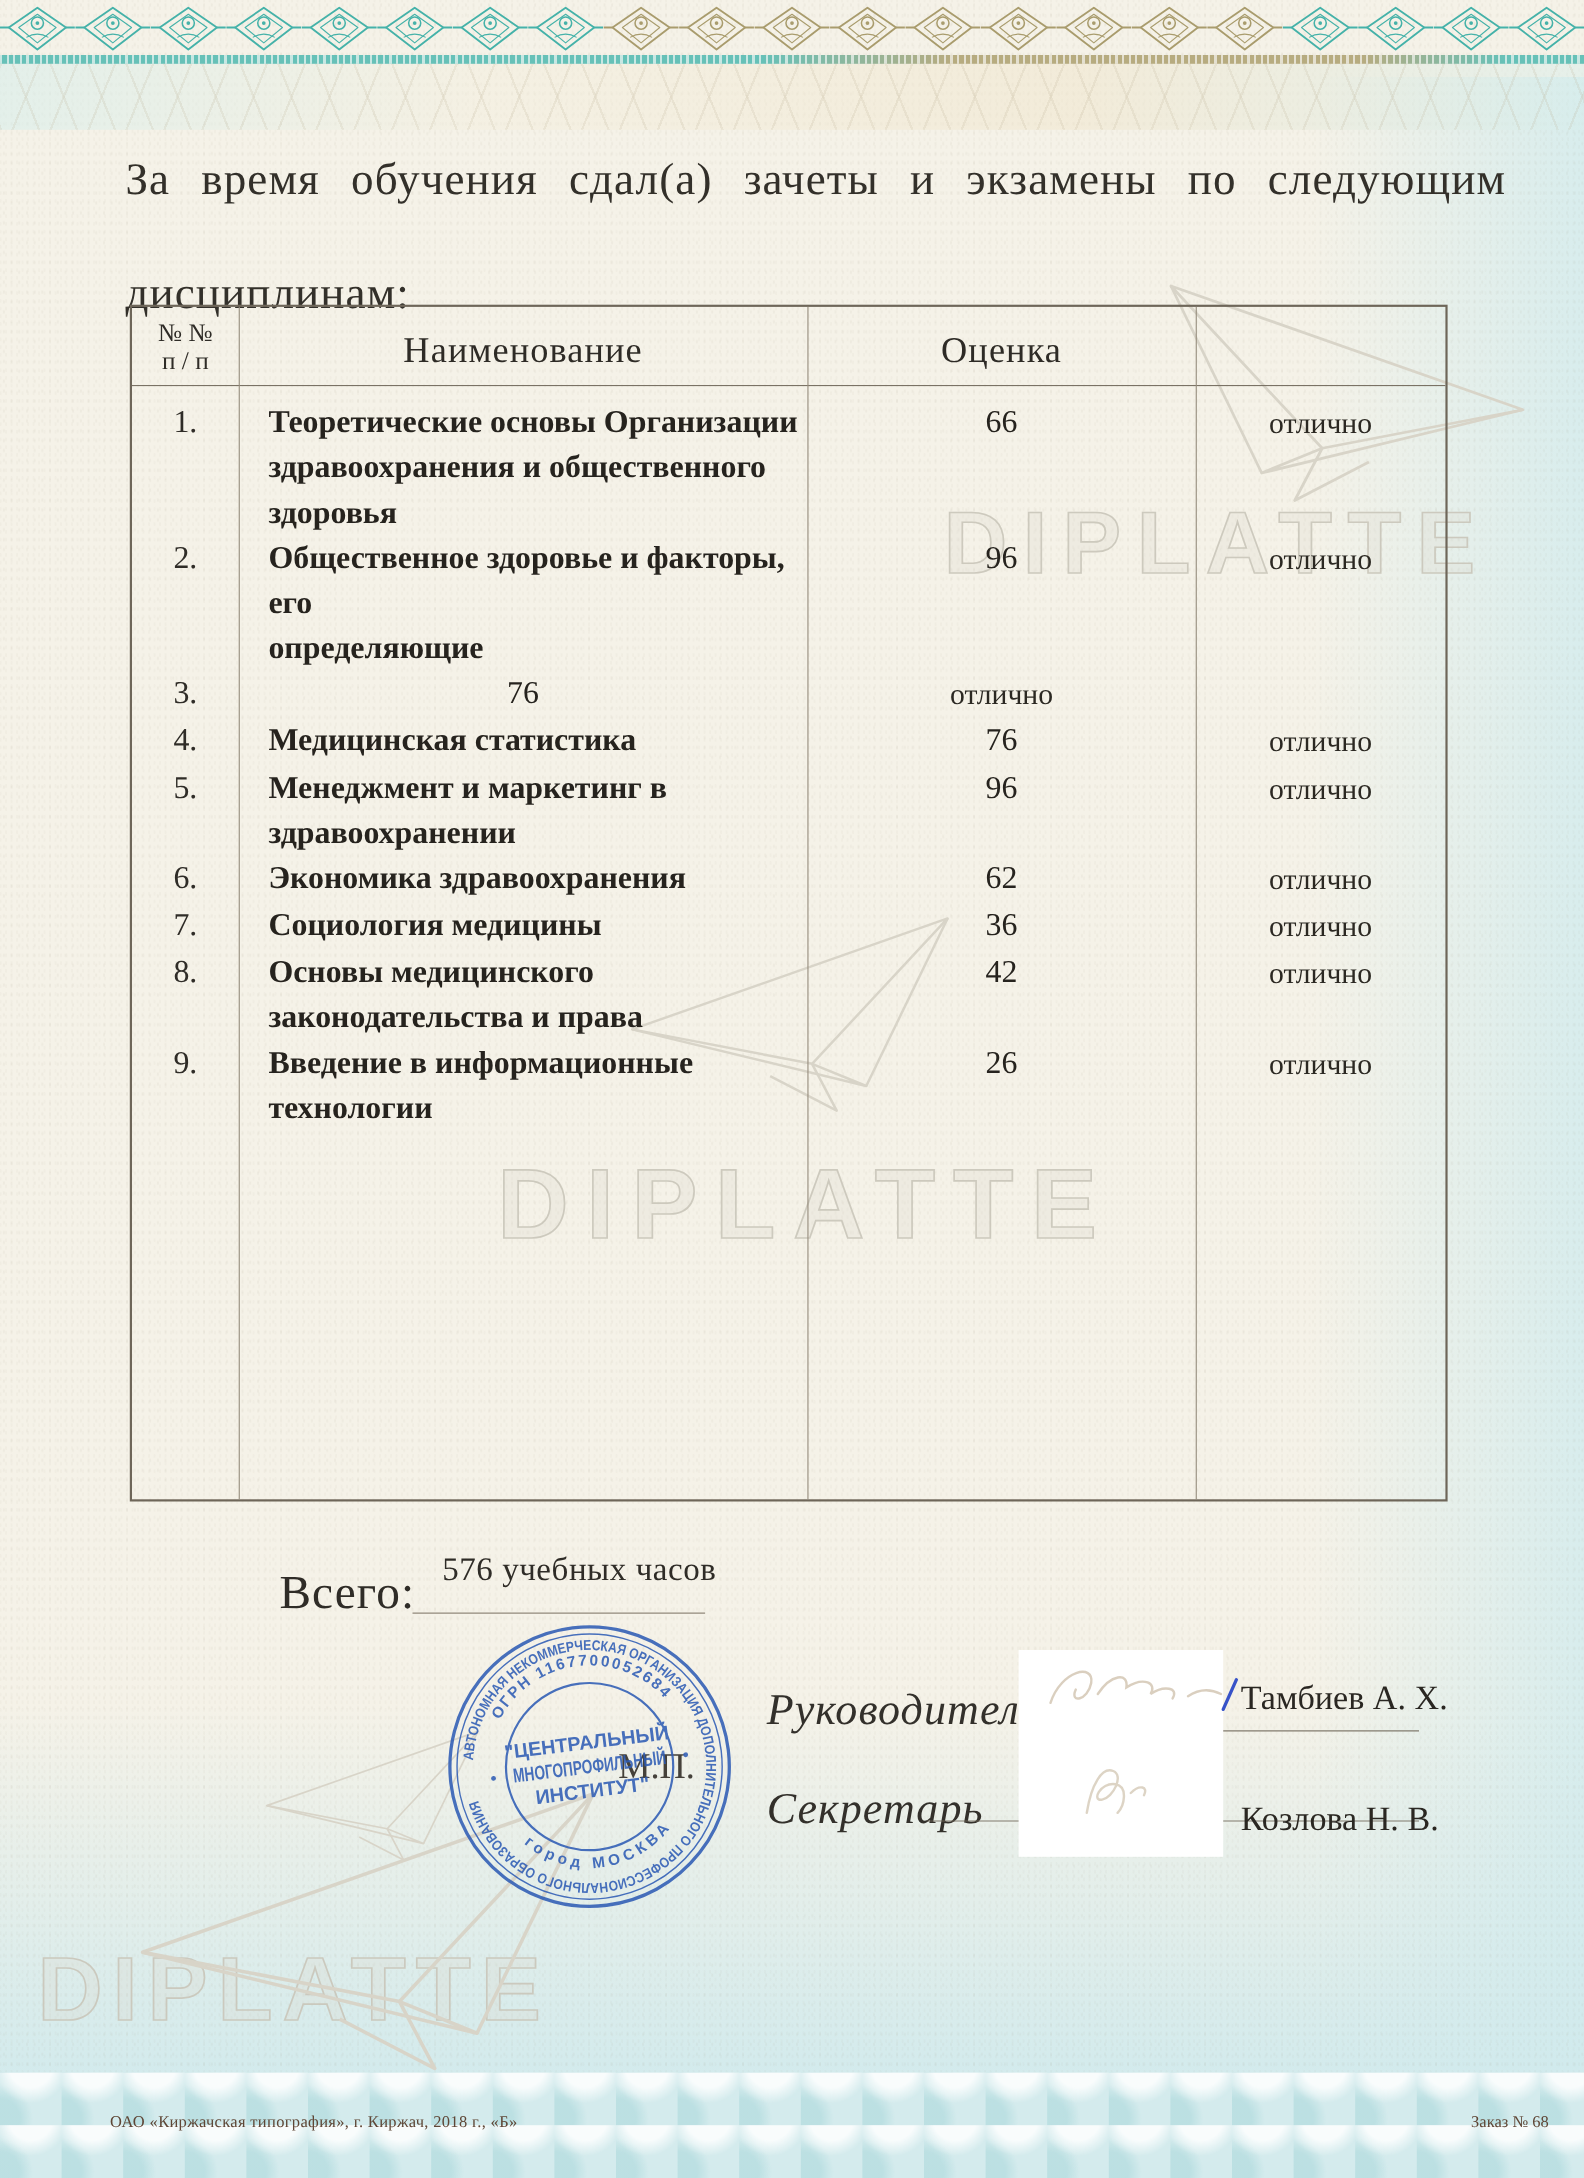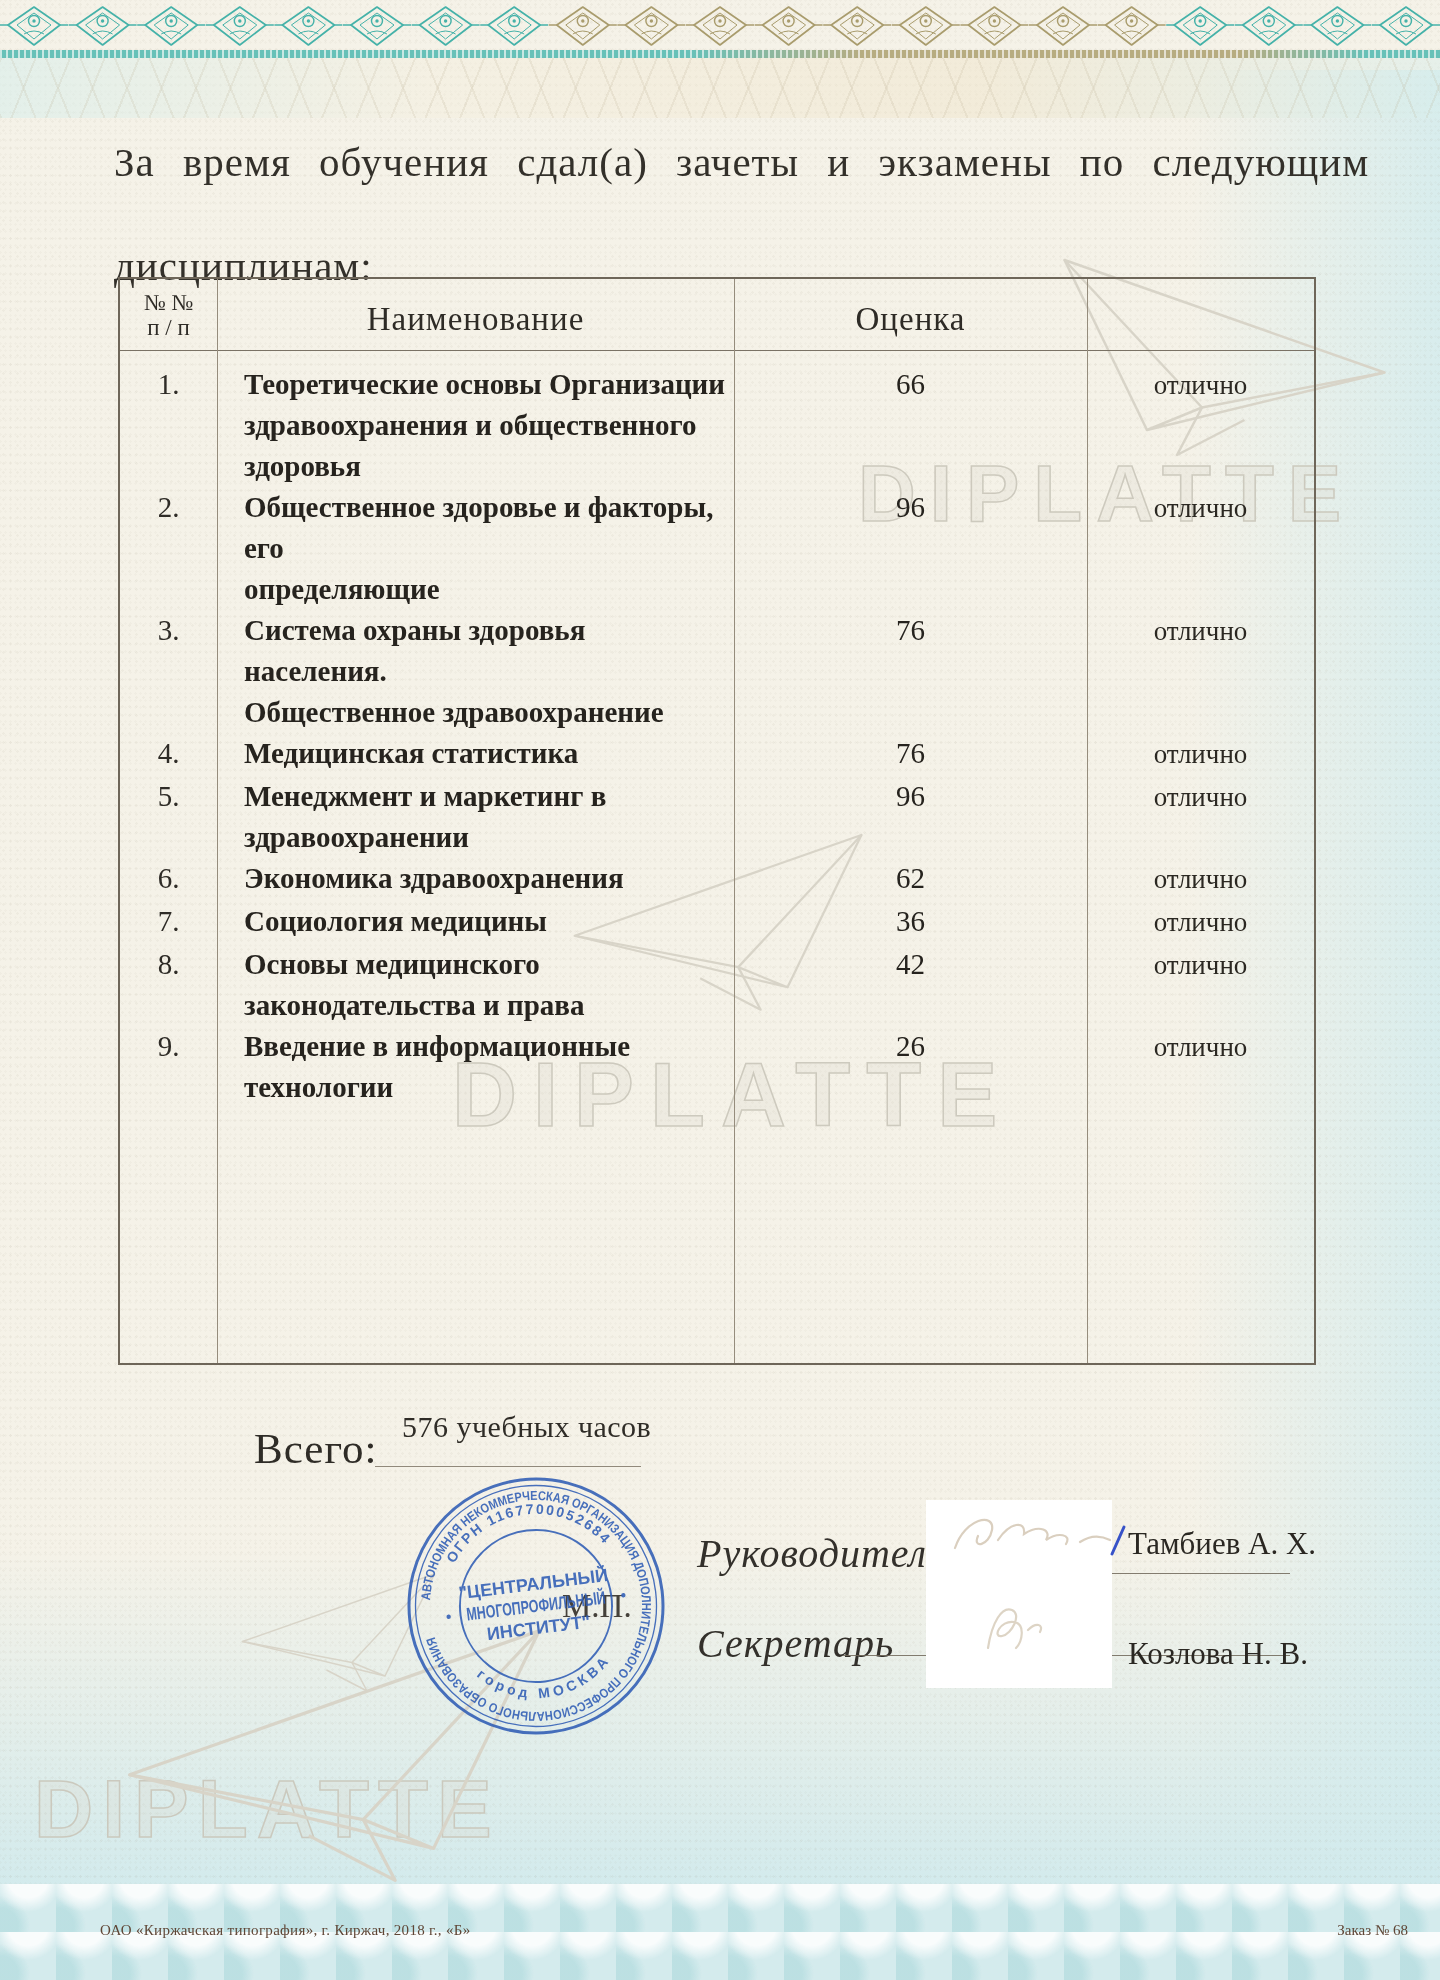--- a/index.html
+++ b/index.html
@@ -178,22 +178,20 @@
       </div>
       <div class="trow">
         <div class="c-num">2.</div>
         <div class="c-name">Общественное здоровье и факторы, его
 определяющие</div>
         <div class="c-hours">96</div>
         <div class="c-grade">отлично</div>
       </div>
       <div class="trow">
         <div class="c-num">3.</div>
-        <div class="c-name">Система охраны здоровья населения.
-Общественное здравоохранение</div>
         <div class="c-hours">76</div>
         <div class="c-grade">отлично</div>
       </div>
       <div class="trow">
         <div class="c-num">4.</div>
         <div class="c-name">Медицинская статистика</div>
         <div class="c-hours">76</div>
         <div class="c-grade">отлично</div>
       </div>
       <div class="trow">

